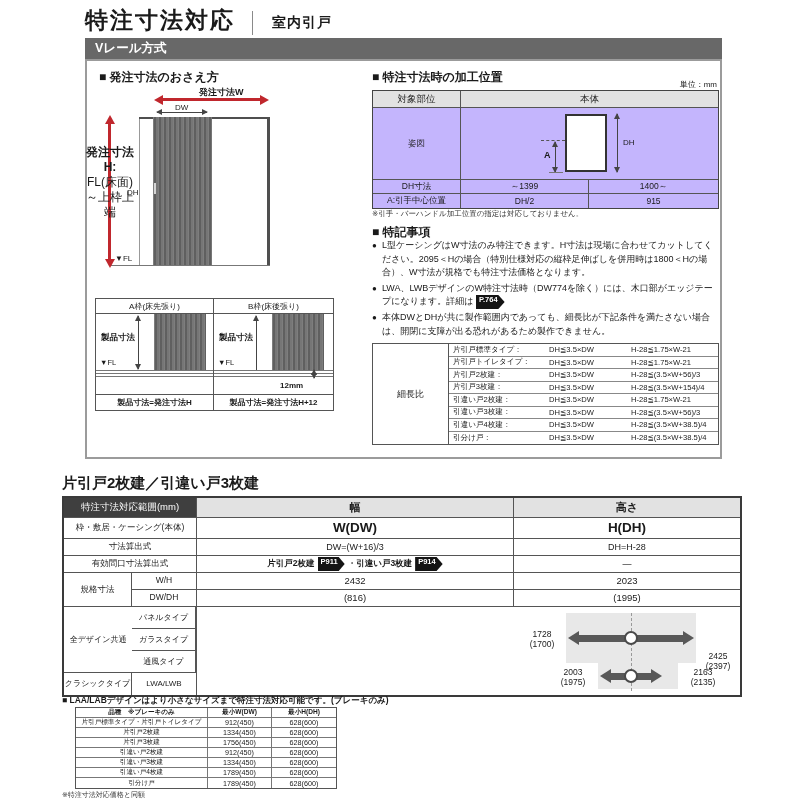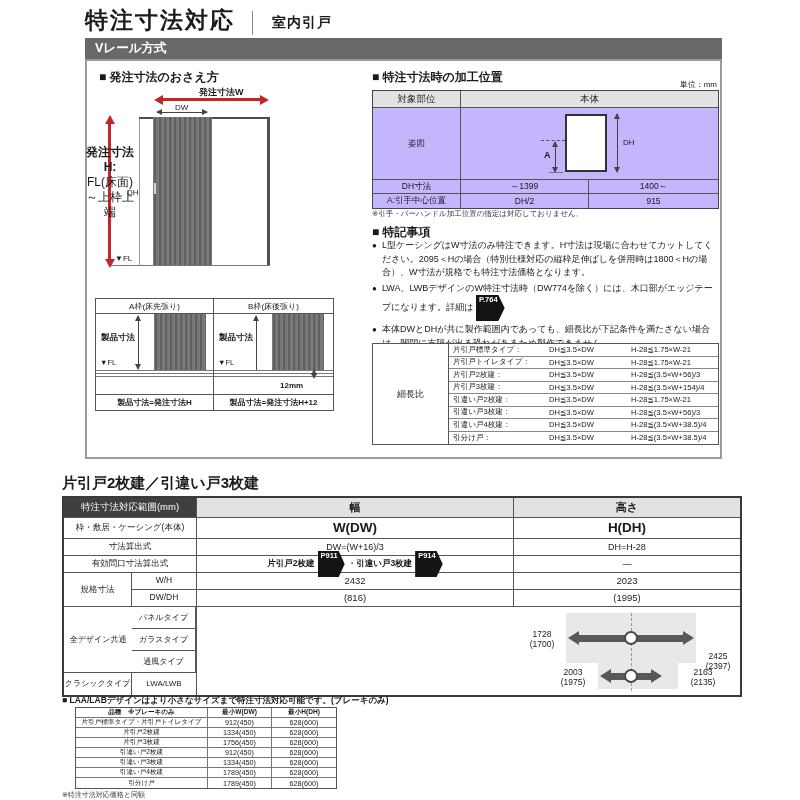--- a/index.html
+++ b/index.html
@@ -39,21 +39,21 @@
 #ptable{position:absolute;left:285px;top:29px;display:grid;grid-template-columns:88px 128px 129px;grid-template-rows:17px 72px 14px 14px;border:1.5px solid #444;background:#c4b5fd;font-size:8.5px;}
 #ptable>div{border-right:1px solid #555;border-bottom:1px solid #555;display:flex;align-items:center;justify-content:center;text-align:center;}
 .gray2{background:#e2e2e2;}
 .nr{border-right:none!important;}
 .nb{border-bottom:none!important;}
 .figcell{position:relative;display:block!important;}
 
 
 .bullet{position:relative;padding-left:10px;font-size:9px;line-height:1.5;margin-bottom:2px;}
 .bullet .dot{position:absolute;left:0;top:1px;font-size:8px;}
-.pbadge{display:inline-block;background:#141414;color:#fff;font-weight:bold;font-size:7.5px;line-height:10px;padding:0 7px 16px 3px;clip-path:polygon(0 0,78% 0,100% 50%,78% 100%,0 100%);vertical-align:middle;}
+.pbadge{display:inline-block;background:#141414;color:#fff;font-weight:bold;font-size:7.5px;line-height:10px;padding:0 7px 4px 3px;clip-path:polygon(0 0,78% 0,100% 50%,78% 100%,0 100%);vertical-align:middle;}
 
 
 #sgrid{position:absolute;left:285px;top:282px;display:grid;grid-template-columns:76px 100px 82px 87px;grid-auto-rows:12.5px;border:1px solid #555;font-size:7.6px;background:#fff;}
 #sgrid>div{border-bottom:1px solid #888;display:flex;align-items:center;}
 .snob{border-bottom:none!important;}
 
 
 #abgrid{position:absolute;left:8px;top:237px;display:grid;grid-template-columns:118px 119px;grid-template-rows:15px 81px 15px;border:1px solid #555;background:#fff;}
 #abgrid>div{border-right:1px solid #555;border-bottom:1px solid #555;font-size:8px;display:flex;align-items:center;justify-content:center;text-align:center;}
 .abbody{position:relative;display:block!important;}

